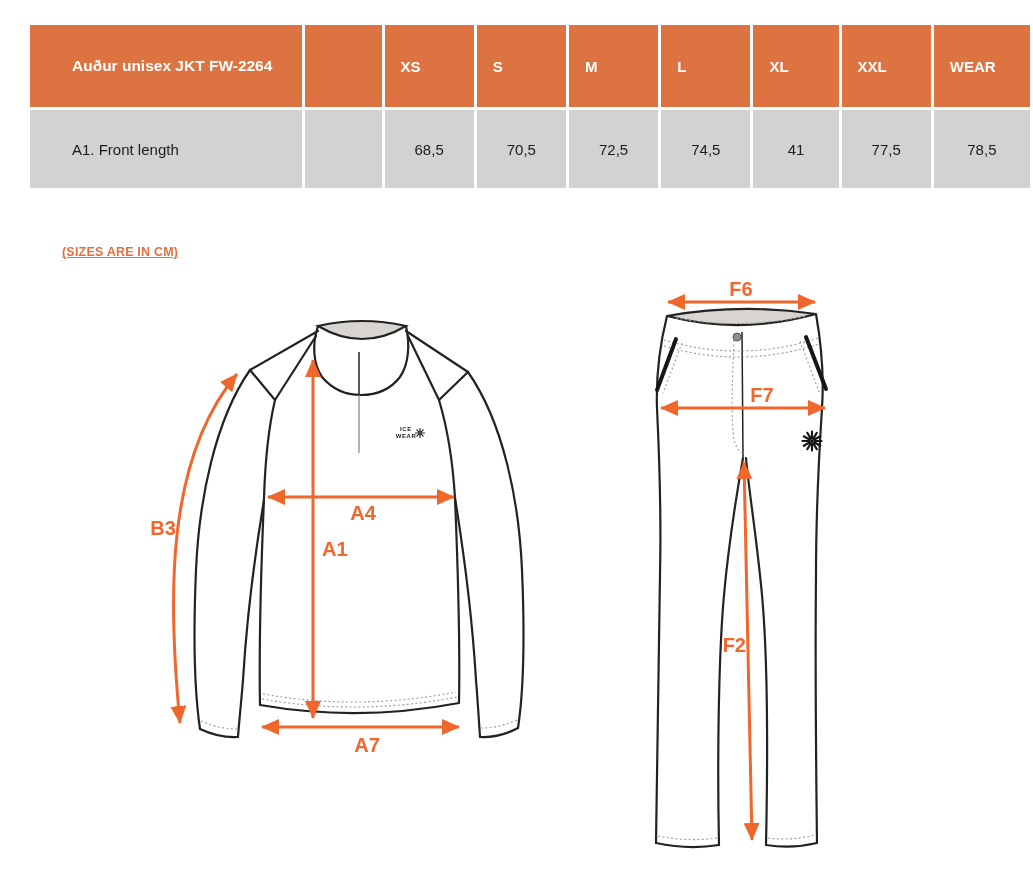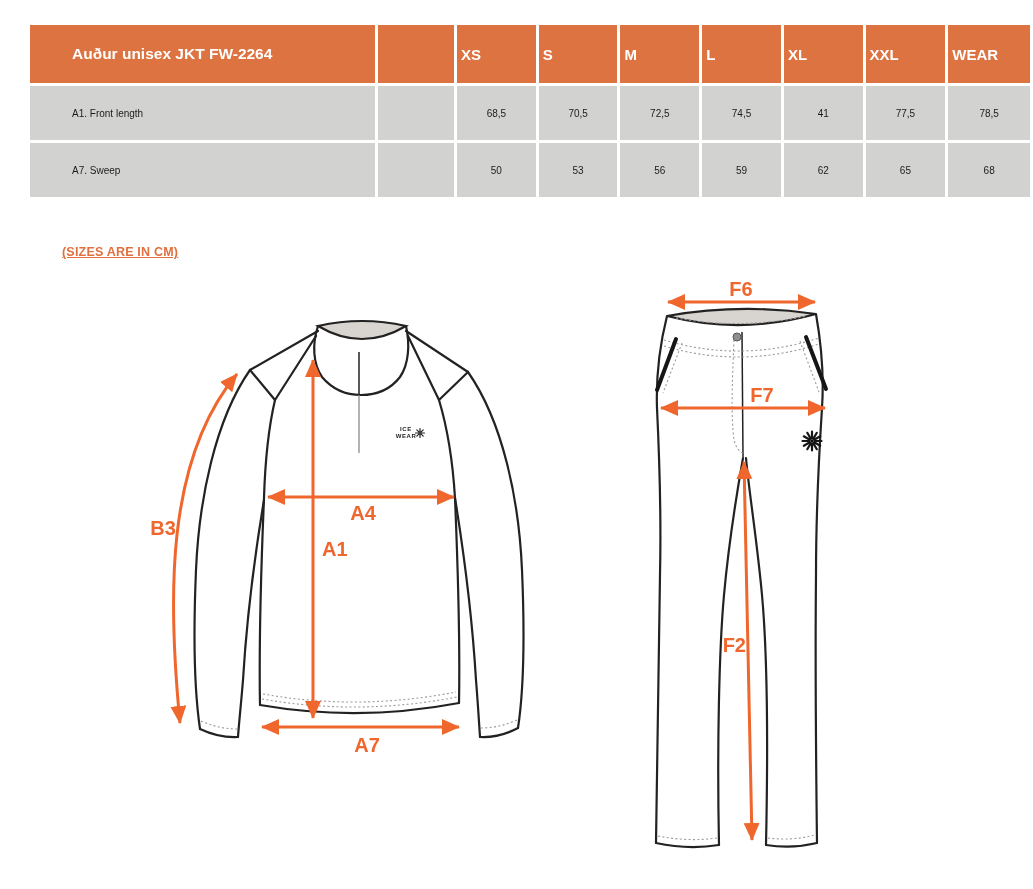--- a/index.html
+++ b/index.html
@@ -5,31 +5,31 @@
   html,body{margin:0;padding:0;background:#fff;}
   body{
     width:1033px;height:889px;position:relative;overflow:hidden;
     font-family:"Liberation Sans",sans-serif;color:#1c1c1c;
   }
   
   .size-table{
     position:absolute;left:27px;top:22px;
     border-collapse:separate;border-spacing:3px;table-layout:fixed;
   }
-  .size-table th,.size-table td{padding:4px;vertical-align:middle;}
+  .size-table th,.size-table td{padding:16px;vertical-align:middle;}
   .col-label{width:330px;}
   .col-spacer{width:76px;}
   .col-size{width:77px;}
   .hdr-row th{
     height:50px;background:var(--header_bg,#dd7340);
     color:var(--header_text,#fff);font-weight:bold;font-size:15px;
   }
   .hdr-row .cell-title{text-align:left;padding-left:42px;font-size:15.5px;}
   .hdr-row .cell-size{text-align:left;}
-  .data-row td{height:46px;font-size:10px;}
+  .data-row td{height:46px;font-size:15px;}
   .data-row .cell-label{text-align:left;padding-left:42px;}
   .data-row .cell-val{text-align:center;}
   .row-dark td{background:var(--row_dark,#d2d2d0);}
   .row-light td{background:var(--row_light,#e5e5e3);}
   
   .sizes-note{
     position:absolute;left:62px;top:245px;
     font-size:12.5px;font-weight:bold;letter-spacing:.2px;
     color:var(--note_text,#e2703f);
     text-decoration:underline;
@@ -70,31 +70,20 @@
   <tr class="data-row row-dark">
     <td class="cell-label">A1. Front length</td>
     <td></td>
     <td class="cell-val">68,5</td>
     <td class="cell-val">70,5</td>
     <td class="cell-val">72,5</td>
     <td class="cell-val">74,5</td>
     <td class="cell-val">41</td>
     <td class="cell-val">77,5</td>
     <td class="cell-val">78,5</td>
-  </tr>
-  <tr class="data-row row-dark">
-    <td class="cell-label">A7. Sweep</td>
-    <td></td>
-    <td class="cell-val">50</td>
-    <td class="cell-val">53</td>
-    <td class="cell-val">56</td>
-    <td class="cell-val">59</td>
-    <td class="cell-val">62</td>
-    <td class="cell-val">65</td>
-    <td class="cell-val">68</td>
   </tr>
 </tbody>
   </table>
 
 <div class="sizes-note">(SIZES ARE IN CM)</div>
 
 <svg class="jacket-svg" width="450" height="470" viewBox="130 290 450 470" xmlns="http://www.w3.org/2000/svg">
   <defs>
     <marker id="ah-j" markerUnits="userSpaceOnUse" markerWidth="20" markerHeight="18" refX="17" refY="8" orient="auto-start-reverse">
       <path d="M0,0 L18,8 L0,16 Z" fill="#f0672e"></path>

